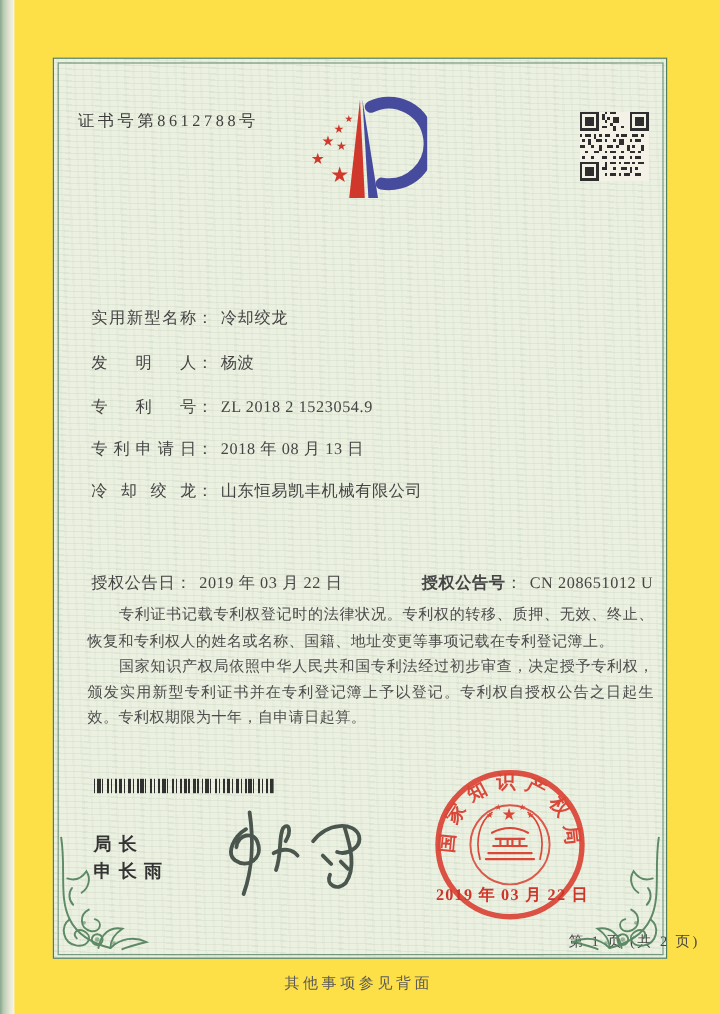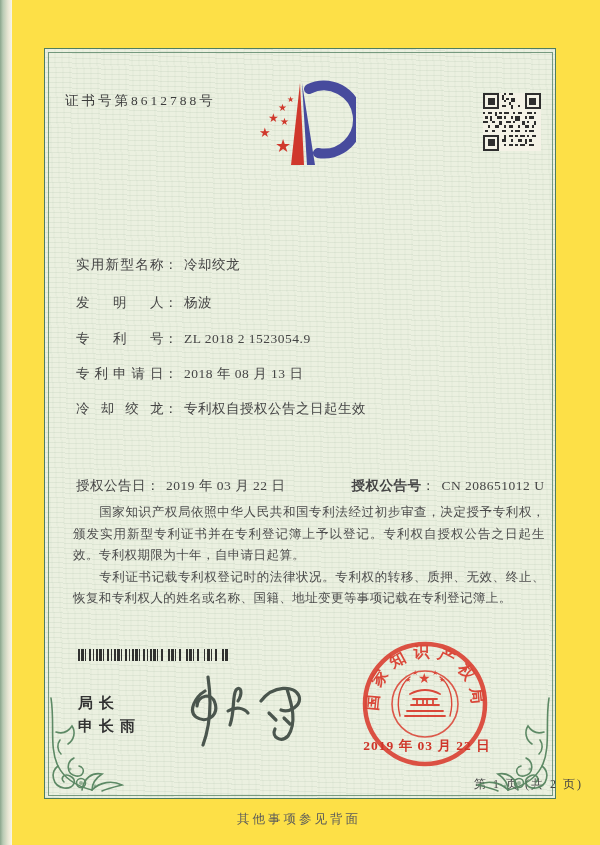--- a/index.html
+++ b/index.html
@@ -147,29 +147,29 @@
     <div class="frow" style="top:245px">
       <span class="flabel">发明人</span><span>：</span><span class="fvalue">杨波</span>
     </div>
     <div class="frow" style="top:281px">
       <span class="flabel">专利号</span><span>：</span><span class="fvalue">ZL 2018 2 1523054.9</span>
     </div>
     <div class="frow" style="top:316px">
       <span class="flabel">专利申请日</span><span>：</span><span class="fvalue">2018 年 08 月 13 日</span>
     </div>
     <div class="frow" style="top:351px">
-      <span class="flabel">冷却绞龙</span><span>：</span><span class="fvalue">专利权自授权公告之日起生效</span>
+      <span class="flabel">冷却绞龙</span><span>：</span><span class="fvalue">山东恒易凯丰机械有限公司</span>
     </div>
     <div class="frow" style="top:428px">
       <span>授权公告日</span><span>：</span><span class="fvalue">2019 年 03 月 22 日</span><span class="grant2">授权公告号</span><span>：</span><span class="fvalue">CN 208651012 U</span>
     </div>
 
     <div class="paras">
+      <p>专利证书记载专利权登记时的法律状况。专利权的转移、质押、无效、终止、恢复和专利权人的姓名或名称、国籍、地址变更等事项记载在专利登记簿上。</p>
       <p>国家知识产权局依照中华人民共和国专利法经过初步审查，决定授予专利权，颁发实用新型专利证书并在专利登记簿上予以登记。专利权自授权公告之日起生效。专利权期限为十年，自申请日起算。</p>
-      <p>专利证书记载专利权登记时的法律状况。专利权的转移、质押、无效、终止、恢复和专利权人的姓名或名称、国籍、地址变更等事项记载在专利登记簿上。</p>
     </div>
 
     <div class="barcode"></div>
 
     <div class="director-label">局长</div>
     <div class="director-name">申长雨</div>
 
     <svg class="signature" width="140" height="80" viewBox="0 0 140 80">
       <g stroke="#3a463f" stroke-width="3.2" fill="none" stroke-linecap="round" stroke-linejoin="round" opacity="0.9">
         <path d="M30,20 C20,26 13,40 21,46 C31,53 44,45 40,32 C37,21 23,24 22,35"></path>

